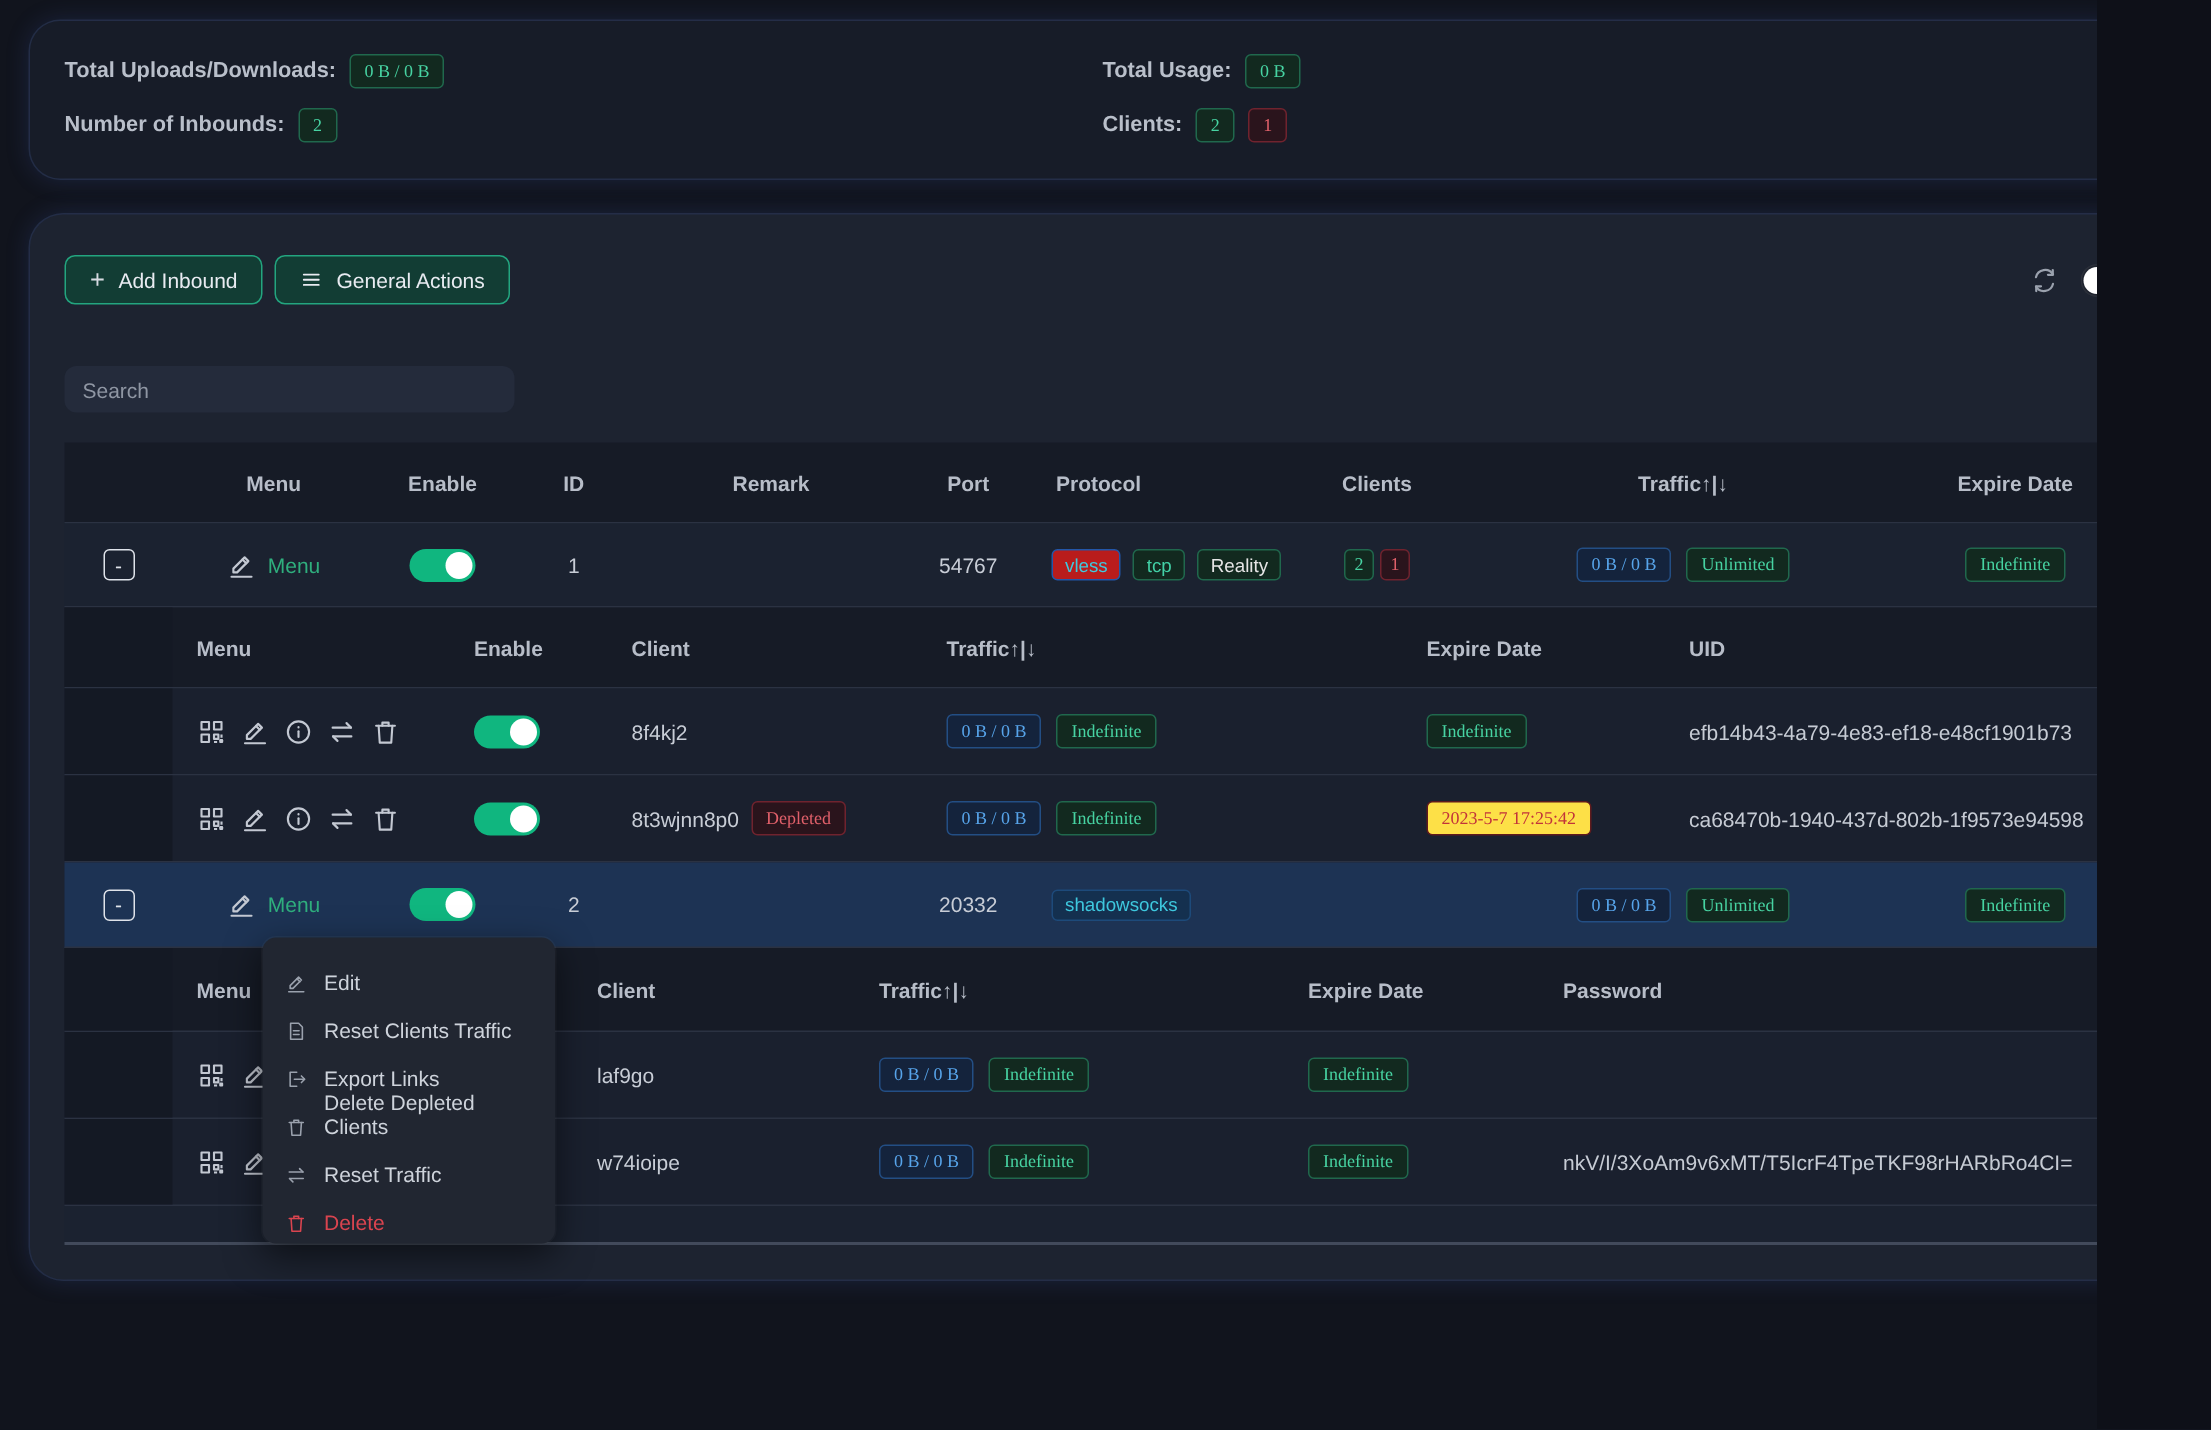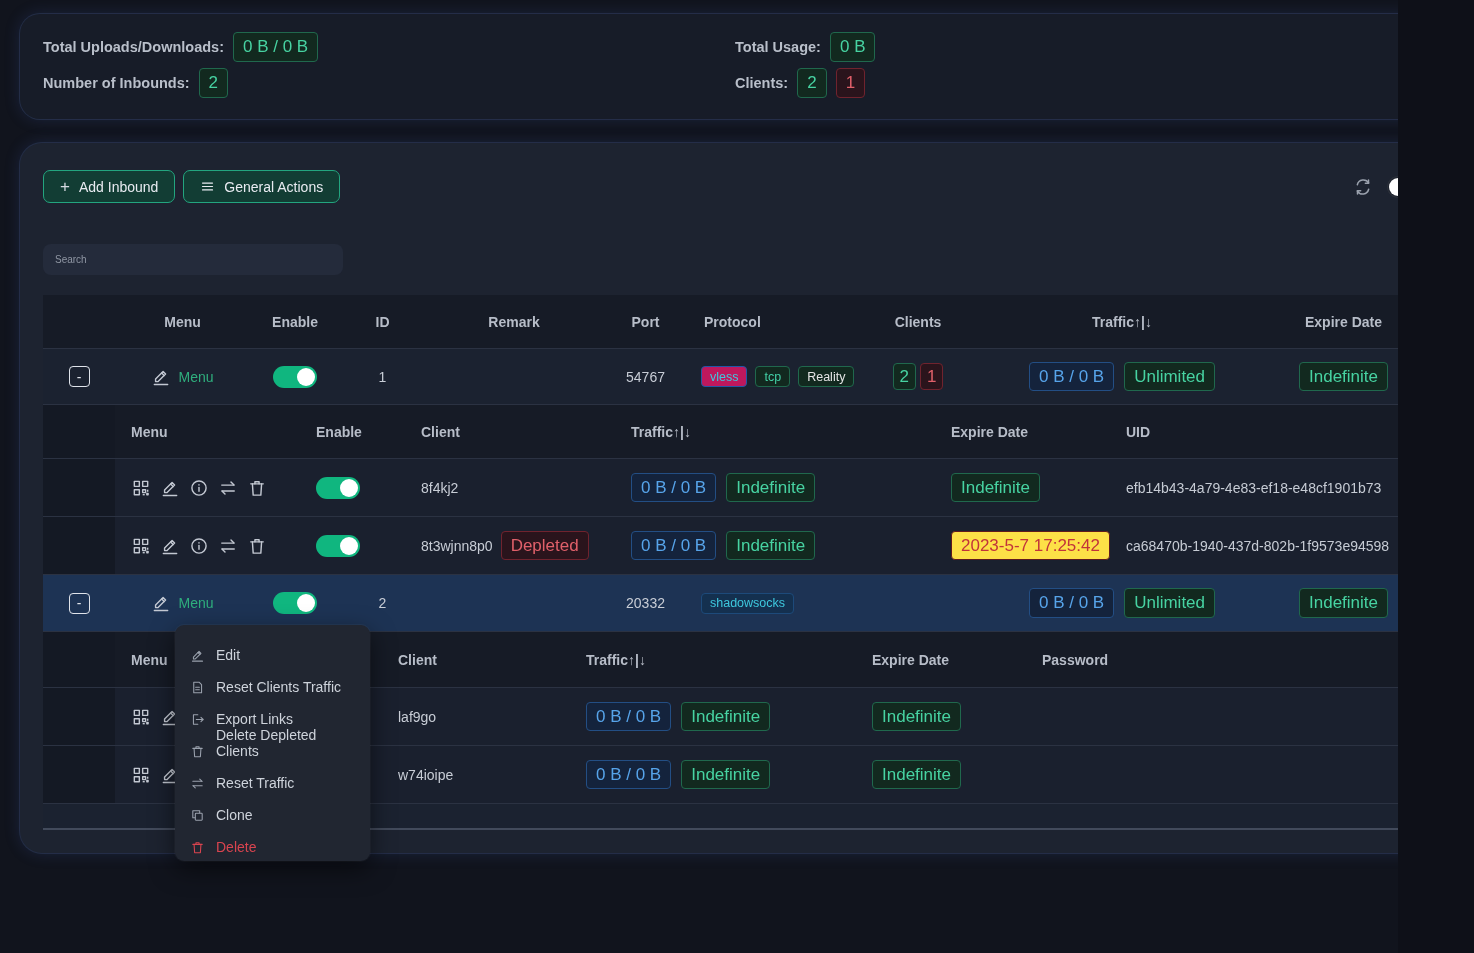--- a/index.html
+++ b/index.html
@@ -13,29 +13,29 @@
     box-shadow: 0 0 0 1px rgba(110,140,210,.16), 0 0 16px rgba(70,100,190,.22);
   }
   .stats-panel { left:20px; top:14px; width:1434px; height:105px; background:#171c28; padding:20px 23px; }
   .stats-col { position:absolute; top:20px; display:flex; flex-direction:column; gap:10px; }
   .stats-col.left { left:23px; }
   .stats-col.right { left:715px; }
   .stat-row { display:flex; align-items:center; gap:9px; height:26px; }
   .stat-label { font-size:14.5px; font-weight:bold; color:#b9bfca; }
   .badge {
     display:inline-flex; align-items:center; padding:3px 9px; border-radius:4px;
-    font-size:17px; border:1px solid; line-height:1.25; white-space:nowrap;
+    font-size:12px; border:1px solid; line-height:1.25; white-space:nowrap;font-family:Liberation Serif, serif;
   }
   .b-green { color:#47d3a2; border-color:#20684d; background:#12291f; }
   .b-red   { color:#e0606a; border-color:#70232e; background:#2a141c; }
   .b-blue  { color:#57a4ea; border-color:#234e84; background:#14233c; }
   .b-redexp{ color:#c2333a; border-color:#5f1a1d; background:#fde047; }
   .b-sm { padding:2px 6px; }
   .tag { display:inline-flex; padding:2.5px 8px; border-radius:4px; font-size:12.5px; border:1px solid; }
-  .tag-vless { color:#3ec8de; border-color:#2356a8; background:#be185d; }
+  .tag-vless { color:#3ec8de; border-color:#2356a8; background:#b91c1c; }
   .tag-green { color:#42d0a6; border-color:#20684d; background:#12291f; }
   .tag-cyan  { color:#e5e5e5; border-color:#20684d; background:#12291f; }
   .tag-ss    { color:#3ec8de; border-color:#1d4a7a; background:#14304f; }
 
   .main-panel { left:20px; top:143px; width:1434px; height:710px; background:#1d2330; border-radius:22px; }
   .toolbar { position:absolute; top:27px; left:23px; display:flex; gap:8px; }
   .btn {
     display:inline-flex; align-items:center; gap:9px; height:33px; padding:0 16px;
     background:#123d34; border:1px solid #23a57f; border-radius:7px;
     color:#e8ebf1; font-size:14px; cursor:pointer;
@@ -43,21 +43,21 @@
   .btn .glyph { font-size:17px; color:#d6dae1; line-height:1; }
   .panel-right { position:absolute; top:27px; right:23px; height:33px; display:flex; align-items:center; gap:14px; }
   .icon-btn { color:#9aa1ad; width:20px; height:20px; }
   .switch { position:relative; width:44px; height:22px; border-radius:11px; background:#10b67f; flex:0 0 auto; cursor:pointer; }
   .switch::after { content:''; position:absolute; top:2px; right:2px; width:18px; height:18px; border-radius:50%; background:#fff; }
   .switch.off { background:#1e232e; box-shadow: inset 0 0 0 1px rgba(255,255,255,.06); }
   .switch.off::after { left:2px; right:auto; }
   .search-input {
     position:absolute; top:101px; left:23px; width:300px; height:31px;
     background:#242b3b; border:none; border-radius:8px; padding:0 12px;
-    color:#fef9c3; font-size:10px; font-family:"Liberation Sans", sans-serif; outline:none;
+    color:#fef9c3; font-size:14px; font-family:"Liberation Sans", sans-serif; outline:none;
   }
   .search-input::placeholder { color:#8f96a3; }
 
   .table { position:absolute; top:152px; left:23px; width:1388px; font-size:14px; }
   .trow  { display:grid; grid-template-columns:72px 135px 90px 85px 178px 85px 160px 140px 268px 175px; align-items:center; border-bottom:1px solid #2b3242; }
   .srow1 { display:grid; grid-template-columns:72px 185px 105px 210px 320px 175px 321px; align-items:center; border-bottom:1px solid #2b3242; }
   .srow2 { display:grid; grid-template-columns:72px 167px 100px 188px 286px 170px 405px; align-items:center; border-bottom:1px solid #2b3242; }
   .thead { background:#161b26; font-weight:bold; color:#b7bdc8; border-bottom:1px solid #2b3242; }
   .h54 { height:54px; } .h56 { height:56px; } .h57 { height:57px; } .h58 { height:58px; }
   .row-bg { background:#1b2230; }
@@ -459,20 +459,21 @@
             <span class="switch"></span>
           </div>
         <div class="cl cell-text">w74ioipe</div>
         <div class="cl" style="gap:10px">
           <span class="badge b-blue">0 B / 0 B</span>
           <span class="badge b-green">Indefinite</span>
         </div>
         <div class="cl">
             <span class="badge b-green">Indefinite</span>
           </div>
+        <div class="cl mono-text">nkV/I/3XoAm9v6xMT/T5IcrF4TpeTKF98rHARbRo4CI=</div>
       </div>
 
       <div class="footer-strip"></div>
     </div>
   </div>
 
   <div class="context-menu">
     <div class="cm-item">
       <svg class="ico-sm">
           <use href="#i-edit"></use>
@@ -496,26 +497,20 @@
           <use href="#i-trash"></use>
         </svg>
       <span>Delete Depleted Clients</span>
     </div>
     <div class="cm-item">
       <svg class="ico-sm">
           <use href="#i-swap"></use>
         </svg>
       <span>Reset Traffic</span>
     </div>
-    <div class="cm-item">
-      <svg class="ico-sm">
-          <use href="#i-copy"></use>
-        </svg>
-      <span>Clone</span>
-    </div>
     <div class="cm-item danger">
       <svg class="ico-sm">
           <use href="#i-trash"></use>
         </svg>
       <span>Delete</span>
     </div>
   </div>
 
 </div>
 

